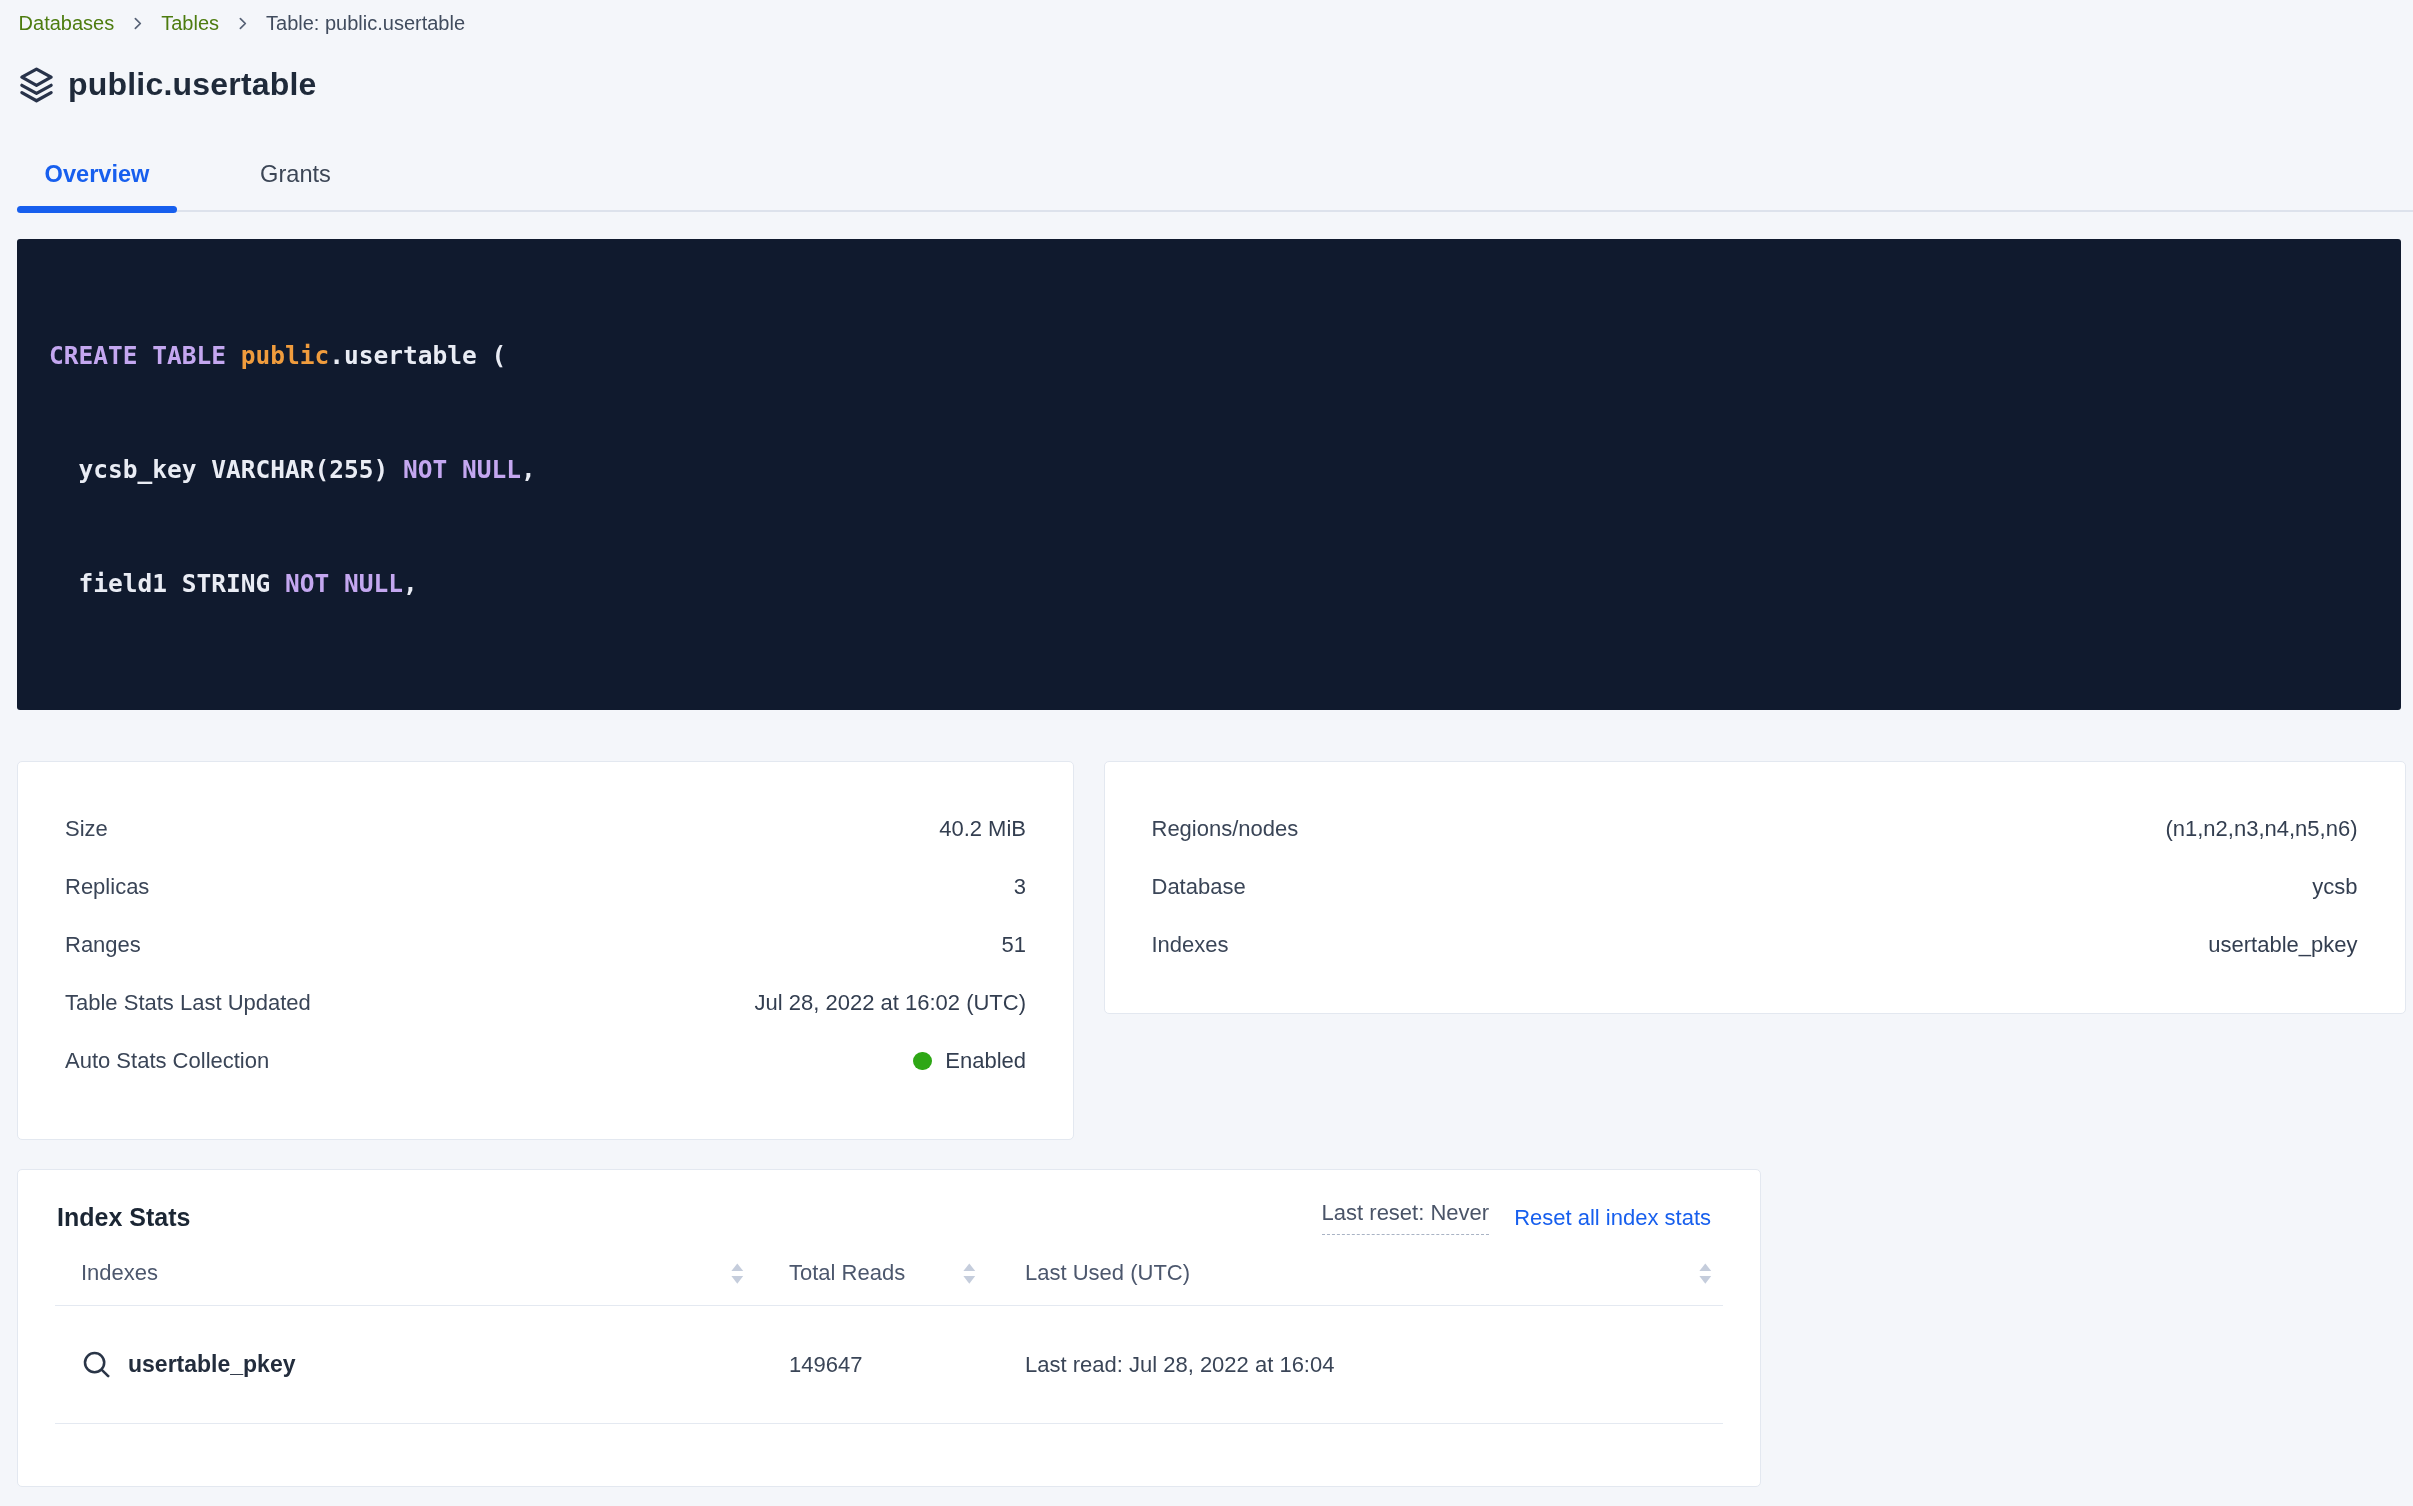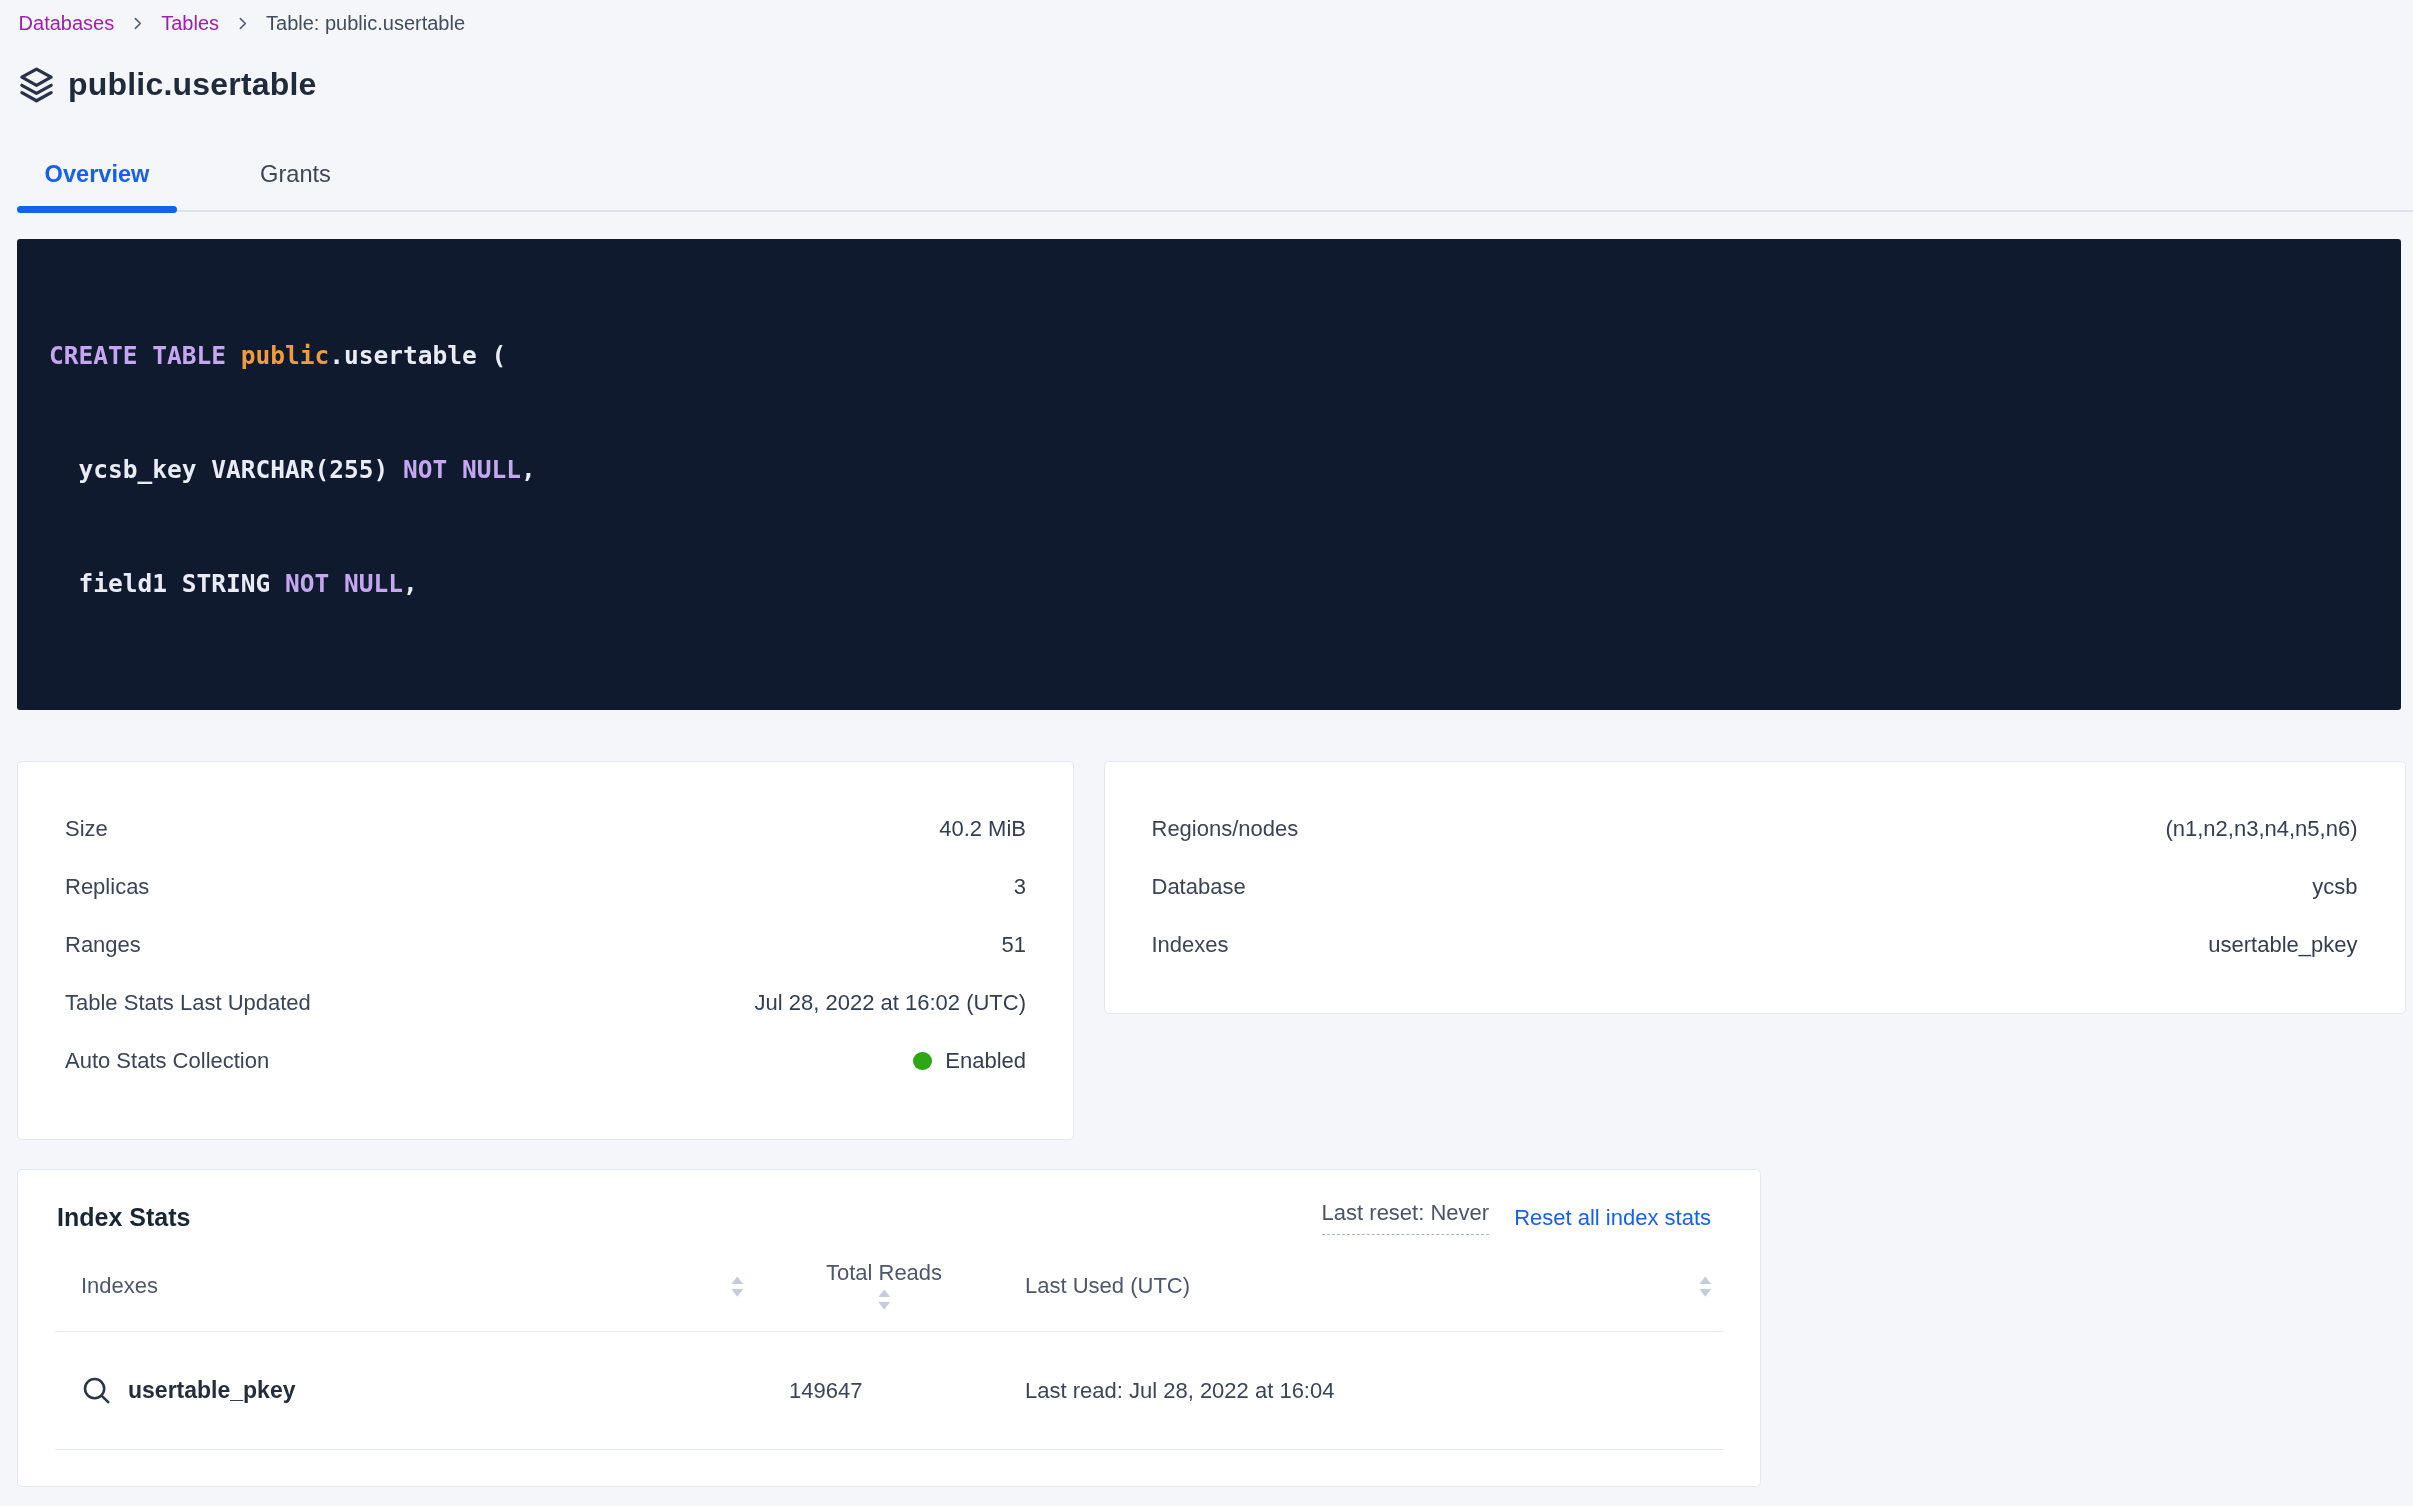--- a/index.html
+++ b/index.html
@@ -7,21 +7,21 @@
   body {
     background:#F4F6FA;
     font-family:"Liberation Sans", sans-serif;
     color:#3A4557;
     overflow:hidden;
     position:relative;
   }
 
   
   .breadcrumb { display:flex; align-items:center; gap:15px; margin:11.8px 0 0 18.6px; font-size:20px; }
-  .crumb-link { color:#a21caf; cursor:pointer; }
+  .crumb-link { color:#4d7c0f; cursor:pointer; }
   .crumb-sep svg { display:block; }
   .crumb-current { color:#414C5E; }
 
   
   .title-row { display:flex; align-items:center; gap:12px; margin:30px 0 0 17px; height:40px; }
   .title-icon svg { display:block; }
   .page-title { font-size:32px; font-weight:600; color:#1F2A3A; letter-spacing:0.2px; }
 
   
   .tabs { position:relative; display:flex; margin:34px 0 0 17px; border-bottom:2.5px solid #DDE2EC; }
@@ -63,21 +63,21 @@
   .index-card { margin:29.5px 0 0 17px; width:1744px; height:318px; padding:0; }
   .index-header { display:flex; align-items:center; justify-content:space-between; padding:30px 49px 0 39px; }
   .index-title { font-size:25px; font-weight:700; color:#1B2634; }
   .index-controls { display:flex; align-items:center; gap:25px; font-size:22px; }
   .last-reset { color:#4A5468; border-bottom:1.7px dashed #A9B3C4; padding-bottom:7.6px; cursor:default; }
   .reset-link { color:#175FEE; cursor:pointer; }
 
   .tbl-header { display:flex; align-items:center; margin:25px 37px 0 37px; padding:0 0 18.6px 26px; border-bottom:1.7px solid #E4E9F1; color:#4C576D; font-size:22px; }
   .tbl-row { display:flex; align-items:center; margin:0 37px; padding-left:26px; height:118px; border-bottom:1.7px solid #E4E9F1; font-size:22px; color:#3A4557; }
   .col-1 { width:708px; display:flex; align-items:center; justify-content:space-between; padding-right:42px; }
-  .col-2 { width:236px; display:flex; align-items:center; justify-content:space-between; padding-right:46px;flex-direction:column; }
+  .col-2 { width:236px; display:flex; align-items:center; justify-content:space-between; padding-right:46px; }
   .col-3 { flex:1; display:flex; align-items:center; justify-content:space-between; padding-right:8.4px; }
   .sort-icon svg { display:block; }
   .cell-1 { width:708px; display:flex; align-items:center; gap:15px; }
   .cell-2 { width:236px; }
   .cell-3 { flex:1; }
   .index-name { font-weight:700; color:#232D3D; font-size:23px; cursor:pointer; }
   .mag-icon svg { display:block; }
 </style>
 </head>
 <body>

